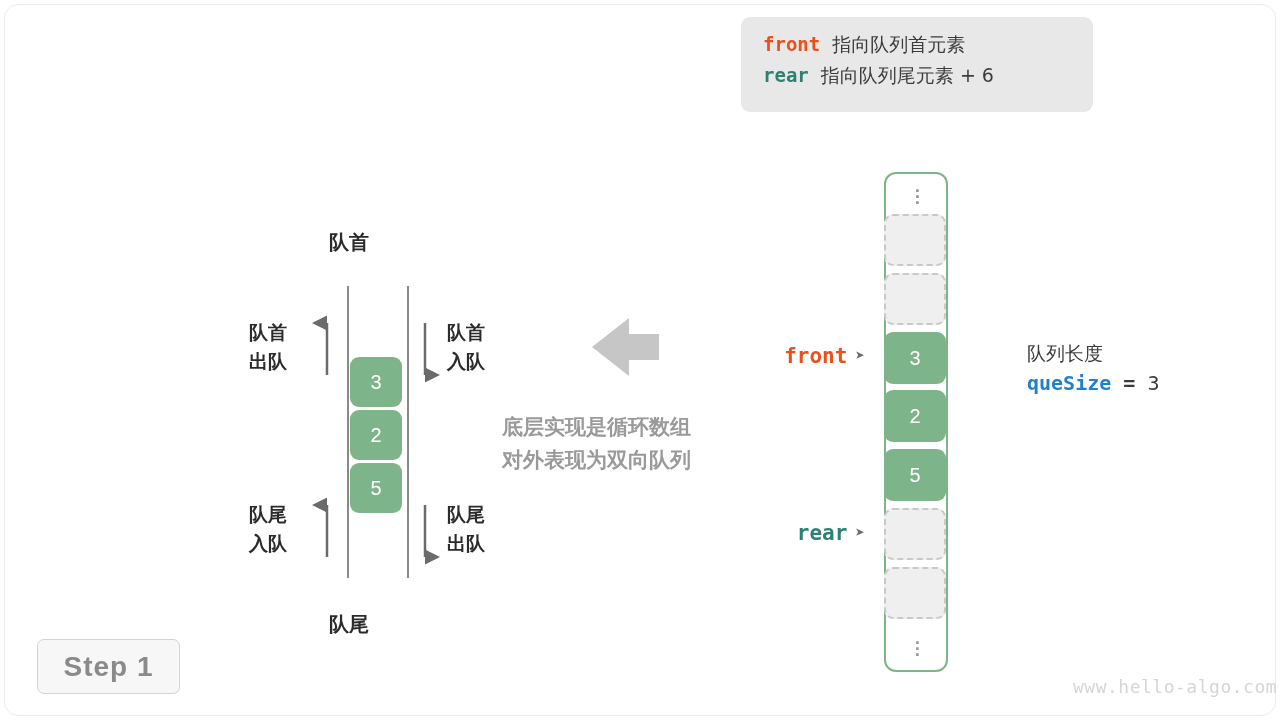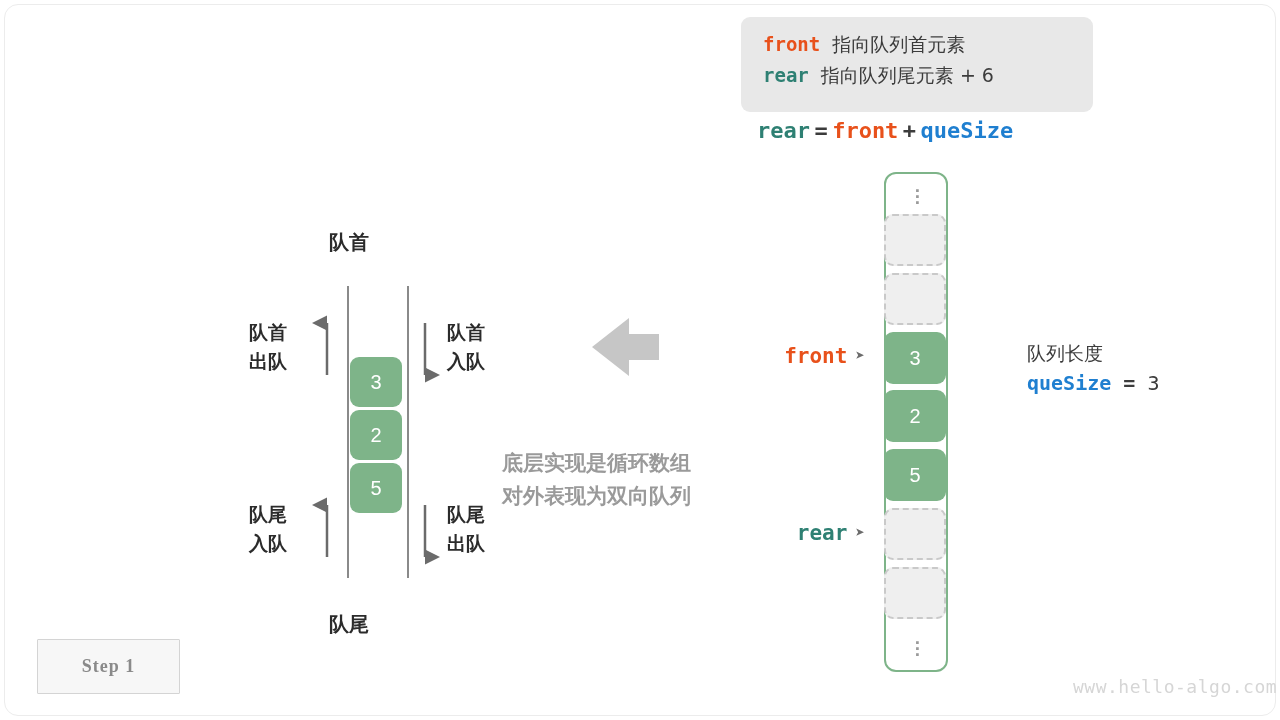--- a/index.html
+++ b/index.html
@@ -122,30 +122,30 @@
   #op-bl{left:249px;top:500px;}
   #op-tr{left:447px;top:318px;}
   #op-br{left:447px;top:500px;}
 
   .svg-layer{position:absolute;left:0;top:0;width:1280px;height:720px;pointer-events:none;}
 
   
   #center-note{
     position:absolute;left:502px;top:411px;white-space:nowrap;
     font-weight:bold;font-size:21px;color:#9a9a9a;line-height:33px;
-    text-align:center;font-family:"DejaVu Sans",sans-serif;margin-top:36px;
+    text-align:center;font-family:"DejaVu Sans",sans-serif;
   }
 
   
   #step-badge{
     position:absolute;left:37px;top:639px;width:143px;height:55px;
-    background:#f7f7f7;border:1px solid #d4d4d4;border-radius:1px;
+    background:#f7f7f7;border:1px solid #d4d4d4;border-radius:7px;
     box-sizing:border-box;display:flex;align-items:center;justify-content:center;
-    color:#8a8a8a;font-weight:bold;font-size:18px;
-    font-family:Liberation Serif, serif;
+    color:#8a8a8a;font-weight:bold;font-size:28px;
+    font-family:Liberation Sans, sans-serif;
     letter-spacing:1px;
   }
   
   #watermark{
     position:absolute;left:1073px;top:676px;
     color:#d6d6d6;font-size:18px;letter-spacing:.5px;
     font-family:"DejaVu Sans Mono","Liberation Mono",monospace;
   }
 </style>
 </head>
@@ -158,27 +158,20 @@
     <div class="legend-line">
       <span class="mono-b c-front">front</span>
       &nbsp;<span>指向队列首元素</span>
     </div>
     <div class="legend-line">
       <span class="mono-b c-rear">rear</span>
       &nbsp;<span>指向队列尾元素 + 6</span>
     </div>
   </div>
 
-  <div id="formula">
-    <span class="c-rear">rear</span>
-    <span class="op">=</span>
-    <span class="c-front">front</span>
-    <span class="op">+</span>
-    <span class="c-size">queSize</span>
-  </div>
 
   <div id="array-container">
     <div class="dots" id="dots-top">
       <div>·</div>
         <div>·</div>
         <div>·</div>
     </div>
     <div class="dots" id="dots-bottom">
       <div>·</div>
         <div>·</div>

